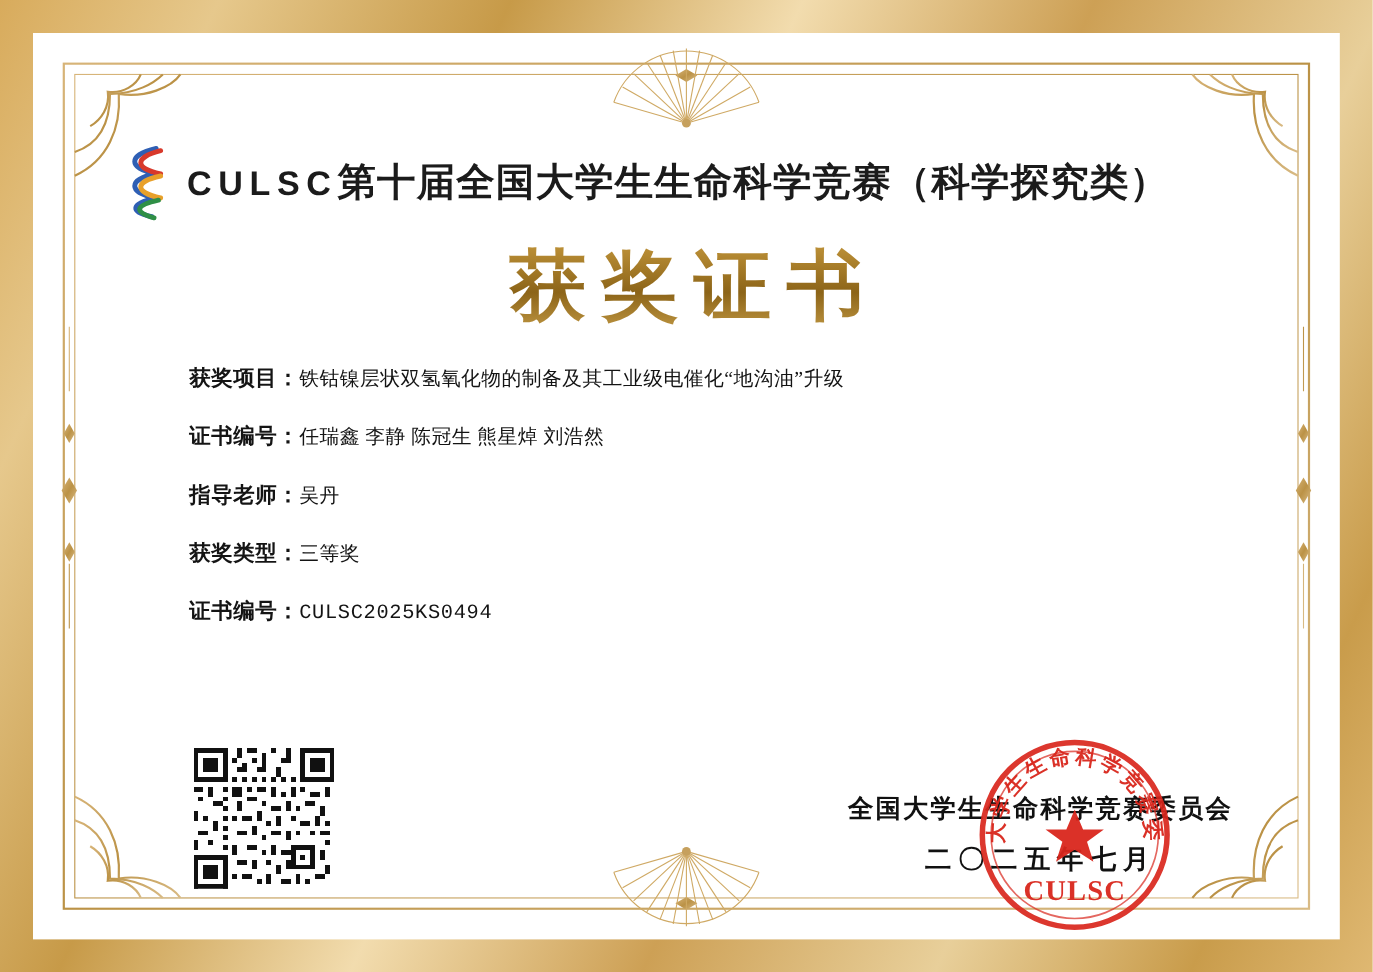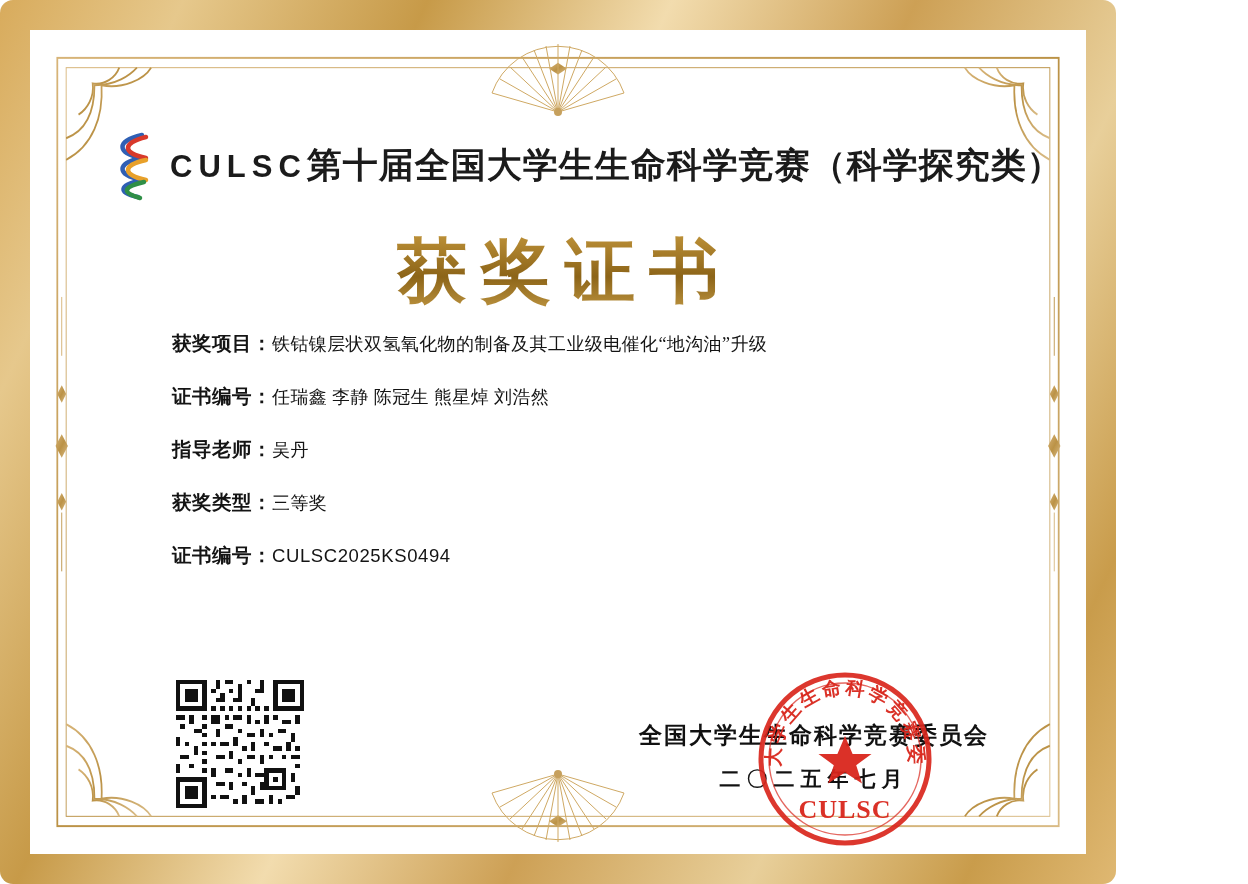--- a/index.html
+++ b/index.html
@@ -10,34 +10,33 @@
   body {
     width: 1248px;
     height: 884px;
     font-family: "Liberation Serif", "DejaVu Serif", serif;
     overflow: hidden;
   }
 
   
   .certificate {
     position: relative;
-    width: 1116px;
+    width: 1248px;
     height: 884px;
     box-sizing: border-box;
     background: linear-gradient(115deg,
         #d8ab5c 0%,
         #e6c88c 12%,
         #c79a48 28%,
         #f2dcae 44%,
         #cda055 60%,
         #e8cf9a 76%,
         #c99c4b 90%,
         #dfb872 100%);
     padding: 0;
-    border-radius: 13px;
   }
   .frame-inner {
     position: absolute;
     left: 30px;
     top: 30px;
     right: 30px;
     bottom: 30px;
     background: #ffffff;
   }
 
@@ -103,21 +102,21 @@
   .header-title .latin {
     letter-spacing: 6px;
     font-family: "Liberation Sans", sans-serif;
     font-size: 31px;
     font-weight: bold;
   }
 
   
   .main-title {
     position: absolute;
-    top: 195px;
+    top: 184px;
     left: 0;
     right: 0;
     text-align: center;
     font-family: "Liberation Serif", "DejaVu Serif", serif;
     font-size: 70px;
     font-weight: bold;
     letter-spacing: 14px;
     text-indent: 14px;
     background: linear-gradient(180deg, #c79a3e 0%, #8c6418 55%, #c9a04a 100%);
     -webkit-background-clip: text;
@@ -145,21 +144,21 @@
     font-weight: bold;
     font-size: 19.5px;
     white-space: nowrap;
     letter-spacing: 0.5px;
   }
   .field-value {
     font-size: 18px;
     letter-spacing: 0.4px;
   }
   .field-value.mono {
-    font-family: Liberation Sans, sans-serif;
+    font-family: Liberation Mono, monospace;
     font-size: 18.5px;
     letter-spacing: 0.6px;
   }
 
   
   .qr {
     position: absolute;
     left: 146px;
     top: 650px;
     width: 128px;
@@ -176,21 +175,21 @@
     width: 400px;
   }
   .sig-line1 {
     font-size: 23px;
     font-weight: bold;
     letter-spacing: 2px;
     color: #111;
     margin-bottom: 14px;
   }
   .sig-line2 {
-    font-size: 21px;
+    font-size: 24px;
     font-weight: bold;
     letter-spacing: 6px;
     color: #111;
   }
 
   
   .seal {
     position: absolute;
     right: 152px;
     top: 640px;

